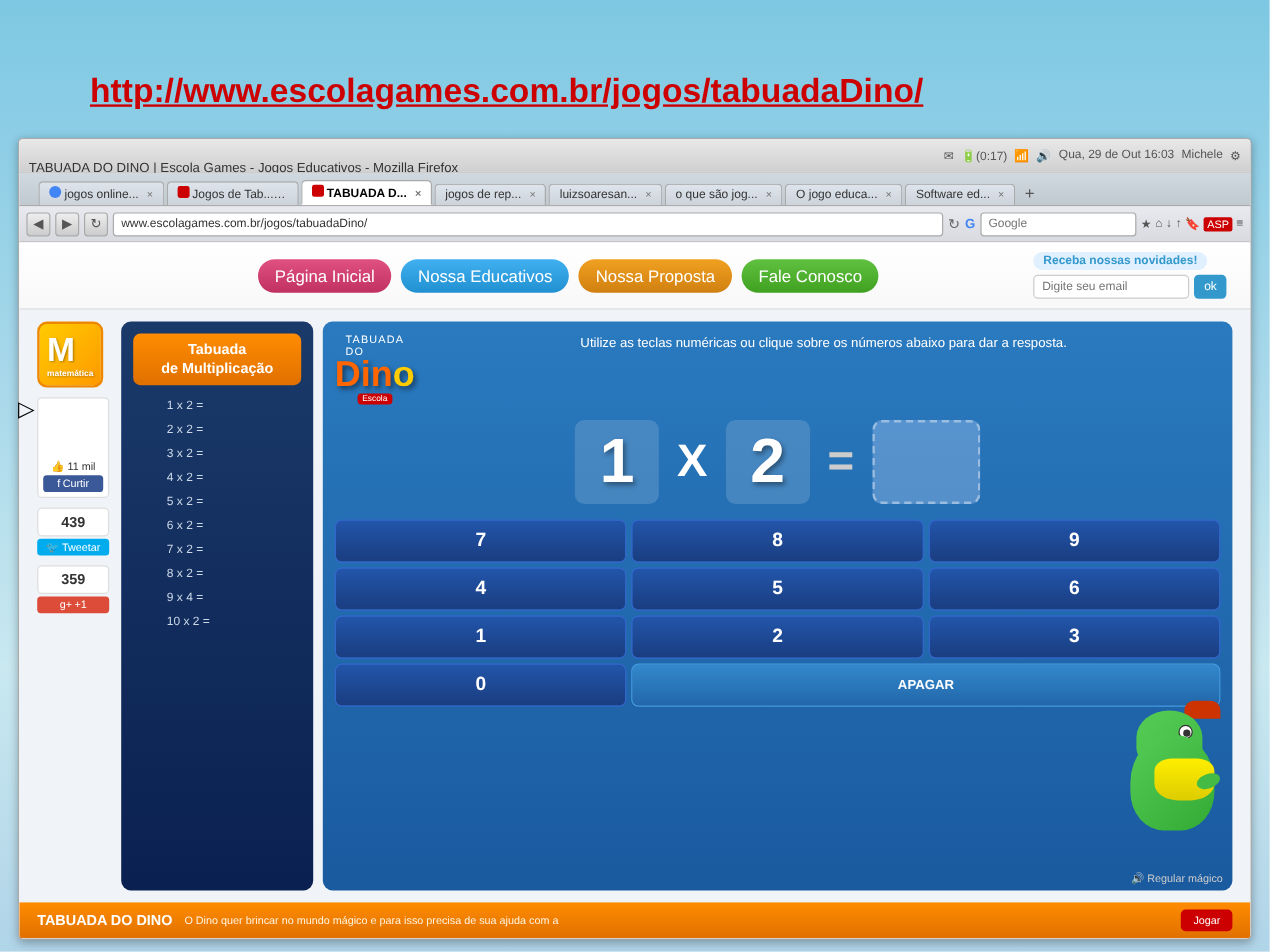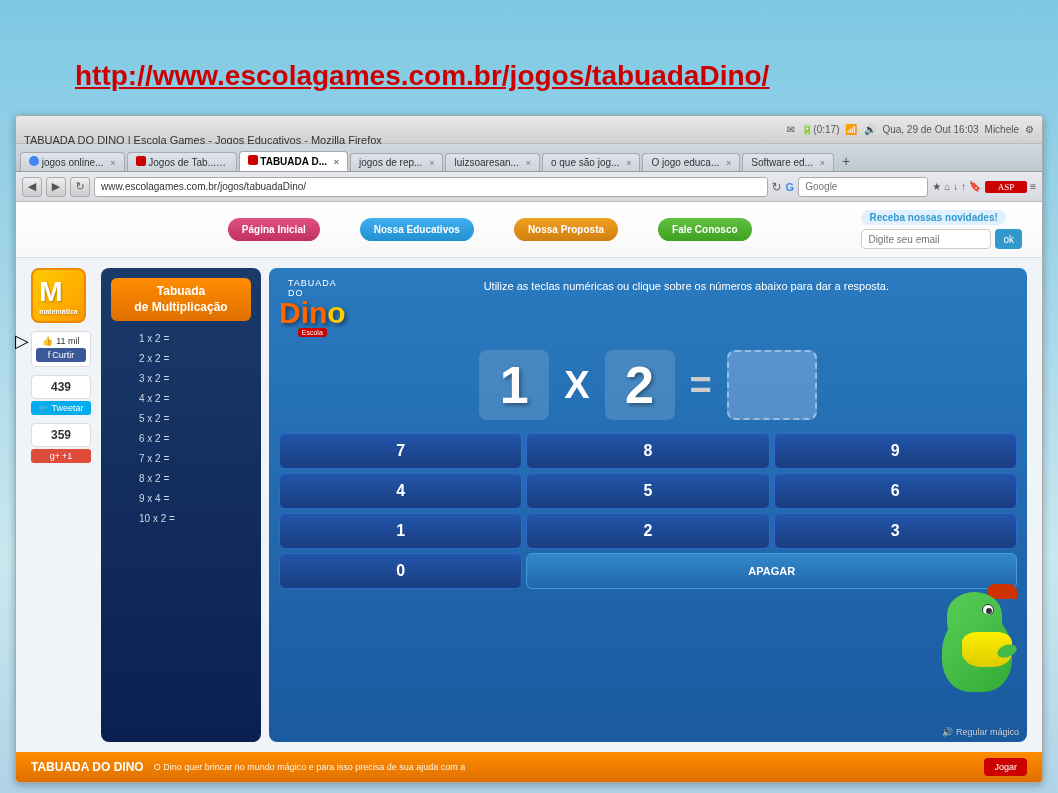--- a/index.html
+++ b/index.html
@@ -66,21 +66,21 @@
       align-items: center;
       font-size: 10px;
       color: #555;
     }
 
     
     .tabs-bar {
       background: linear-gradient(180deg, #d0d8e0 0%, #c0c8d0 100%);
       display: flex;
       align-items: flex-end;
-      padding: 2px 4px 0 4px;
+      padding: 2px 4px 0 16px;
       height: 28px;
       border-bottom: 1px solid #999;
       gap: 2px;
     }
     .tab {
       padding: 3px 8px;
       font-size: 10px;
       border-radius: 4px 4px 0 0;
       border: 1px solid #aaa;
       border-bottom: none;
@@ -180,26 +180,25 @@
       border-bottom: 1px solid #ddd;
     }
     .site-nav {
       display: flex;
       gap: 8px;
       align-items: center;
     }
     .site-nav-btn {
       padding: 6px 14px;
       border-radius: 20px;
-      font-size: 10px;
-      font-weight: bold;
+      font-size: 14px;
+      font-weight: normal;
       color: #fff;
       cursor: pointer;
       border: none;
-      margin-left: 32px;
     }
     .btn-pagina { background: linear-gradient(180deg, #e05080 0%, #c03060 100%); }
     .btn-jogos { background: linear-gradient(180deg, #40b0f0 0%, #2090d0 100%); }
     .btn-nossa { background: linear-gradient(180deg, #f0a020 0%, #d08010 100%); }
     .btn-fale { background: linear-gradient(180deg, #60c040 0%, #40a020 100%); }
 
     .newsletter-box {
       display: flex;
       flex-direction: column;
       align-items: flex-start;
@@ -269,20 +268,21 @@
     .like-box {
       background: #fff;
       border: 1px solid #ddd;
       border-radius: 4px;
       padding: 4px;
       text-align: center;
     }
     .like-count {
       font-size: 9px;
       color: #333;
+      margin-top: 48px;
     }
     .curtir-btn {
       background: #3b5998;
       color: #fff;
       border: none;
       border-radius: 3px;
       padding: 2px 6px;
       font-size: 9px;
       cursor: pointer;
       display: flex;
@@ -713,21 +713,21 @@
     <input class="address-bar" type="text" value="www.escolagames.com.br/jogos/tabuadaDino/" readonly="" style="">
     <span style="font-size:12px;color:#666;">↻</span>
     <span style="font-size:11px;color:#4285f4;font-weight:bold;">G</span>
     <input class="search-bar" type="text" placeholder="Google" style="">
     <div class="nav-icons">
       <span>★</span>
       <span>⌂</span>
       <span>↓</span>
       <span>↑</span>
       <span>🔖</span>
-      <span style="background:#cc0000;color:#fff;padding:1px 13px;border-radius:2px;font-size:9px;font-family:Liberation Serif, serif;">ASP</span>
+      <span style="background:#cc0000;color:#fff;padding:1px 3px;border-radius:2px;font-size:9px;">ASP</span>
       <span>≡</span>
     </div>
   </div>
 
   <div class="page-content">
 
     <div class="site-header">
       <div style="width:50px;"></div>
       <div class="site-nav">
         <button class="site-nav-btn btn-pagina">Página Inicial</button>

